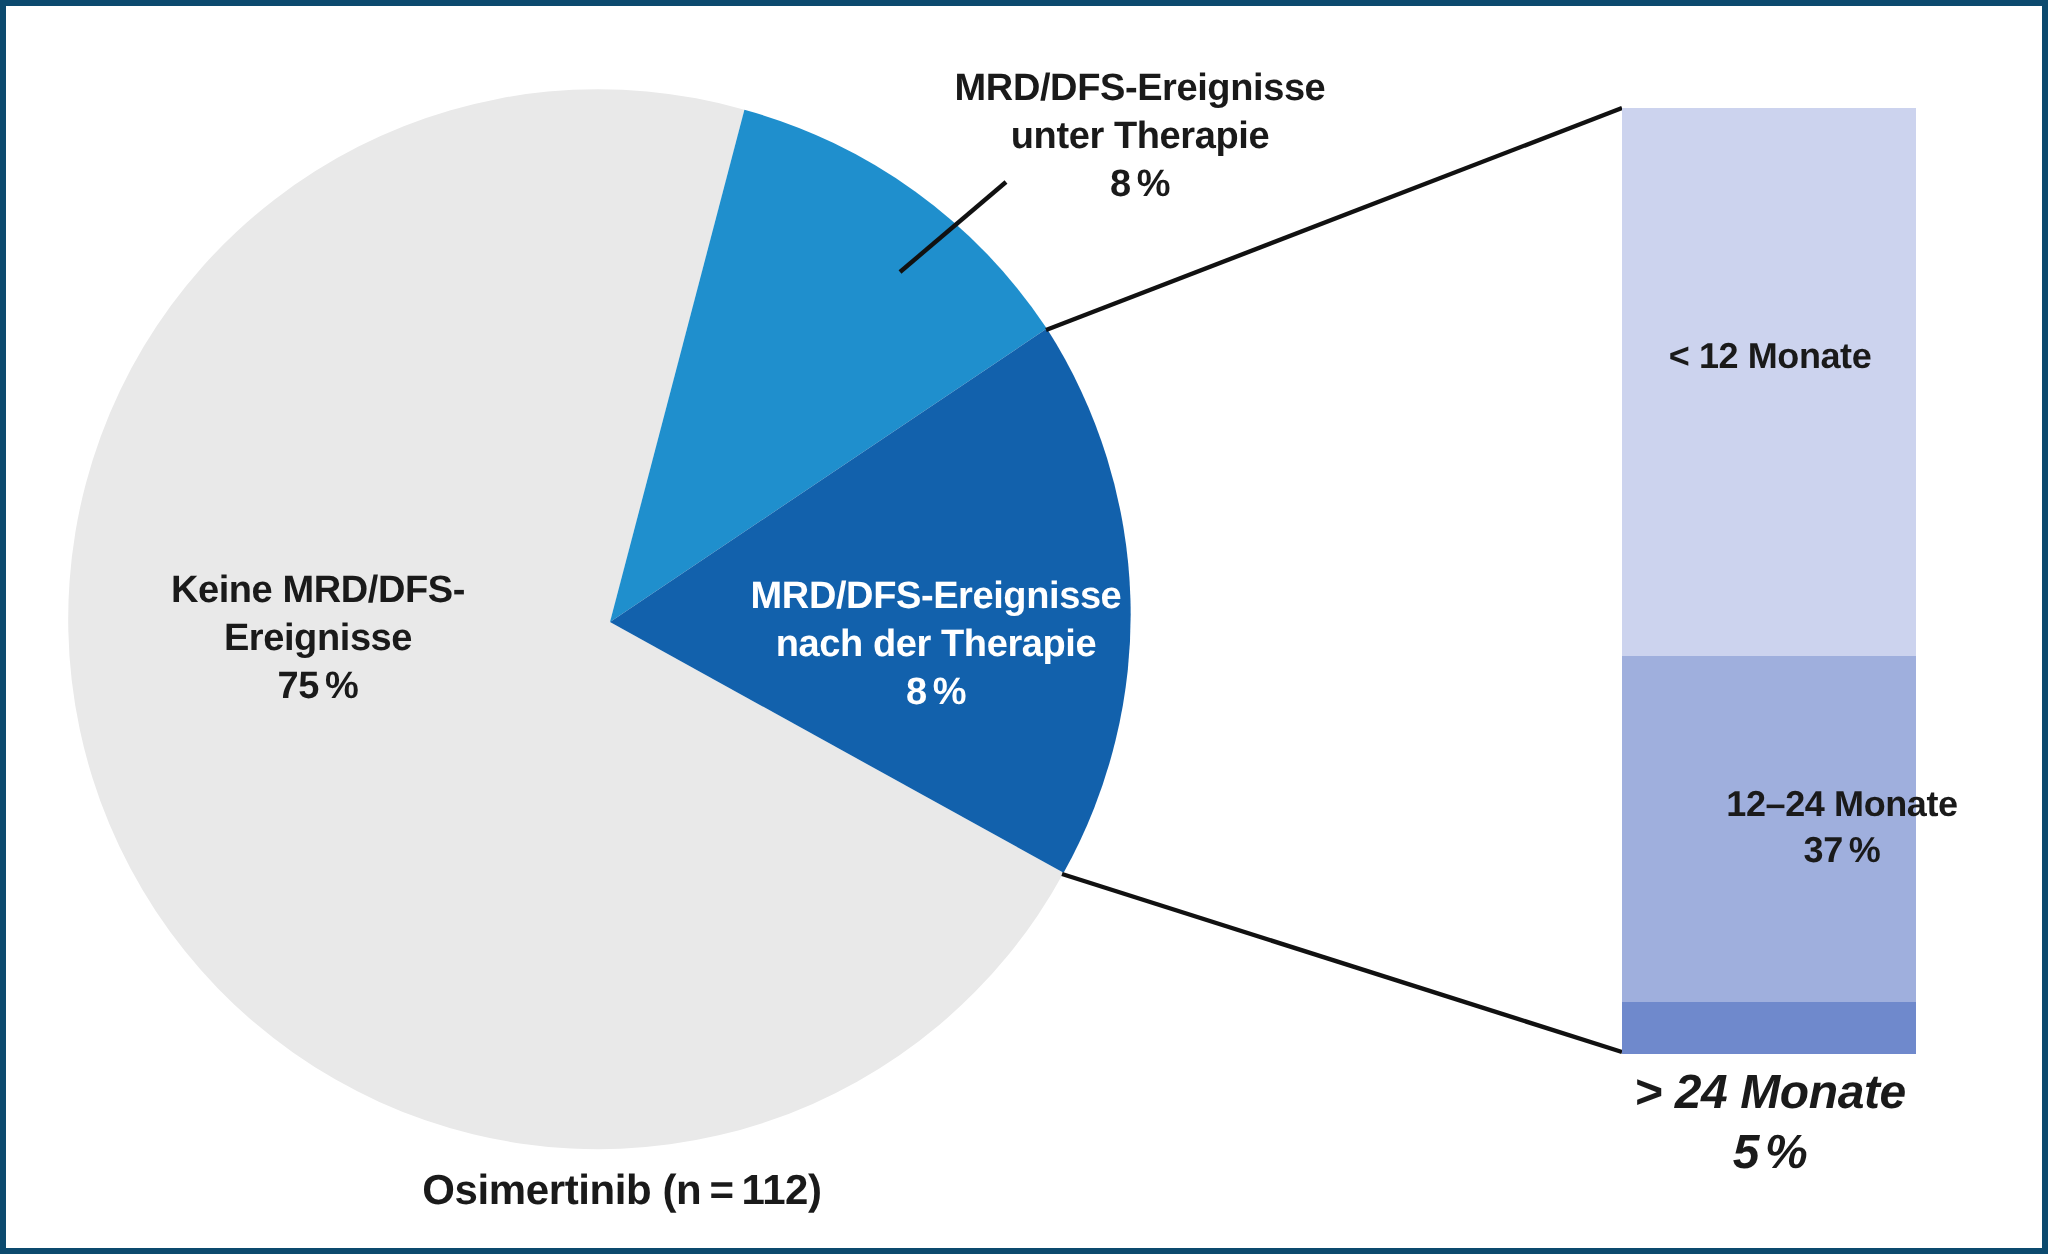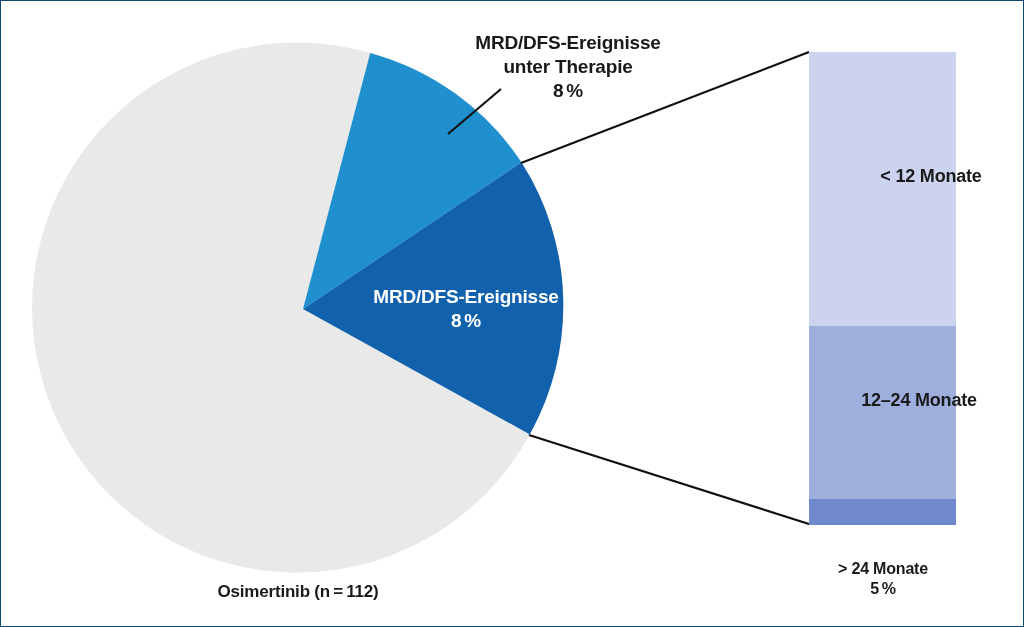--- a/index.html
+++ b/index.html
@@ -4,44 +4,44 @@
 <style>
   html,body{margin:0;padding:0;background:#ffffff;}
   body{
     font-family:"Liberation Sans", sans-serif;
     width:1024px;height:627px;overflow:hidden;
   }
   #stage{
     position:relative;width:1024px;height:627px;
     background:#ffffff;
     box-sizing:border-box;
-    border:1px solid #0c4a6e;
+    border:3px solid #0c4a6e;
   }
   svg#figure{position:absolute;left:0;top:0;width:1024px;height:627px;}
 
   .lbl{
     position:absolute;
     font-weight:bold;
     color:#1a1a1a;
     text-align:center;
     line-height:1.26;
     letter-spacing:-0.2px;
     white-space:nowrap;
   }
   .lbl .pct{ }
   .lbl .pct .sp{ display:inline-block;width:3px; }
 
   
   #lbl-unter{ left:386px; top:30px; width:362px; font-size:19px; }
   #lbl-keine{ left:28px; top:281px; width:256px; font-size:19px; }
   #lbl-nach{ left:336px; top:284px; width:258px; font-size:19px; color:#ffffff; }
-  #lbl-lt12{ left:808px; top:164px; width:148px; font-size:18px;margin-left:48px; }
+  #lbl-lt12{ left:808px; top:164px; width:148px; font-size:18px; }
   #lbl-1224{ left:836px; top:388px; width:164px; font-size:18px; }
-  #lbl-gt24{ left:800px; top:558px; width:164px; font-size:16px; }
-  #lbl-caption{ left:97px; top:580px; width:400px; font-size:17px; }
+  #lbl-gt24{ left:800px; top:529px; width:164px; font-size:24px;font-style:italic; }
+  #lbl-caption{ left:108px; top:580px; width:400px; font-size:21px; }
 </style>
 </head>
 <body>
 
 <div id="stage">
 
   <svg id="figure" viewBox="0 0 1024 627">
 
     <path d="M 302 308 L 369.2 51.9 A 265 265 0 1 0 528.8 433.4 Z" fill="#e9e9e9"></path>
 
@@ -59,32 +59,39 @@
     <rect x="808" y="325" width="147" height="173" fill="#9fafdd"></rect>
     <rect x="808" y="498" width="147" height="26" fill="#6f89cc"></rect>
   </svg>
 
   <div class="lbl" id="lbl-unter">
     <div>MRD/DFS-Ereignisse</div>
     <div>unter Therapie</div>
     <div class="pct"><span>8</span><span class="sp"></span><span>%</span></div>
   </div>
 
+  <div class="lbl" id="lbl-keine">
+    <div>Keine MRD/DFS-</div>
+    <div>Ereignisse</div>
+    <div class="pct"><span>75</span><span class="sp"></span><span>%</span></div>
+  </div>
 
   <div class="lbl" id="lbl-nach">
     <div>MRD/DFS-Ereignisse</div>
+    <div>nach der Therapie</div>
     <div class="pct"><span>8</span><span class="sp"></span><span>%</span></div>
   </div>
 
   <div class="lbl" id="lbl-lt12">
     <div>&lt; 12 Monate</div>
   </div>
 
   <div class="lbl" id="lbl-1224">
     <div>12–24 Monate</div>
+    <div class="pct"><span>37</span><span class="sp"></span><span>%</span></div>
   </div>
 
   <div class="lbl" id="lbl-gt24">
     <div>&gt; 24 Monate</div>
     <div class="pct"><span>5</span><span class="sp"></span><span>%</span></div>
   </div>
 
   <div class="lbl" id="lbl-caption">Osimertinib (n = 112)</div>
 
 </div>

